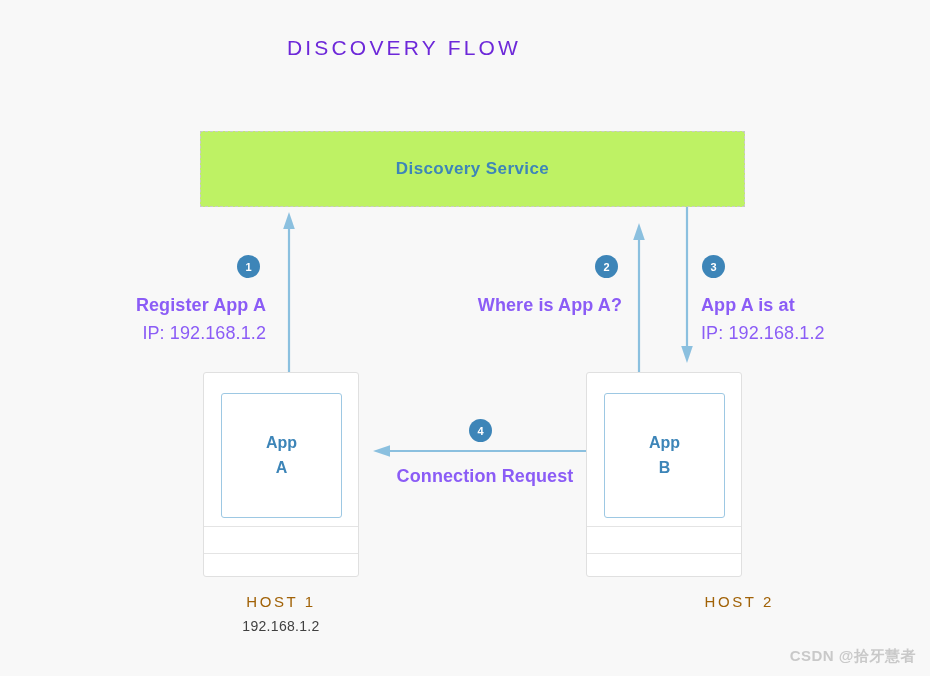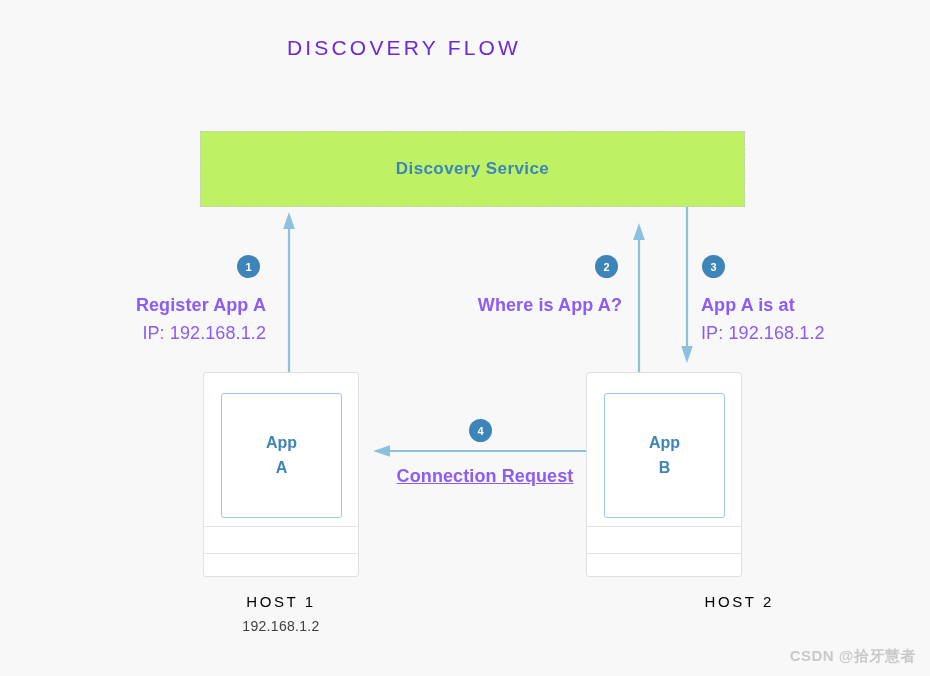--- a/index.html
+++ b/index.html
@@ -108,21 +108,21 @@
   .host-caption {
     position: absolute;
     width: 220px;
     text-align: center;
     top: 593px;
   }
   #caption-1 { left: 171px; }
   #caption-2 { left: 554px; text-align: right; }
   .host-name {
     font-size: 15px;
-    color: #000000;
+    color: #a16207;
     letter-spacing: 2.6px;
   }
   .host-ip {
     margin-top: 8px;
     font-size: 14px;
     color: #404040;
     letter-spacing: 0.3px;
   }
 
   
@@ -187,21 +187,20 @@
     top: 292px;
     width: 210px;
     text-align: left;
   }
   #label-4 {
     left: 360px;
     top: 463px;
     width: 250px;
     text-align: center;
     font-weight: bold;
-    text-decoration: underline;
   }
 
   
   .watermark {
     position: absolute;
     right: 14px;
     bottom: 10px;
     font-size: 15px;
     color: #c9c9c9;
     letter-spacing: 0.5px;

